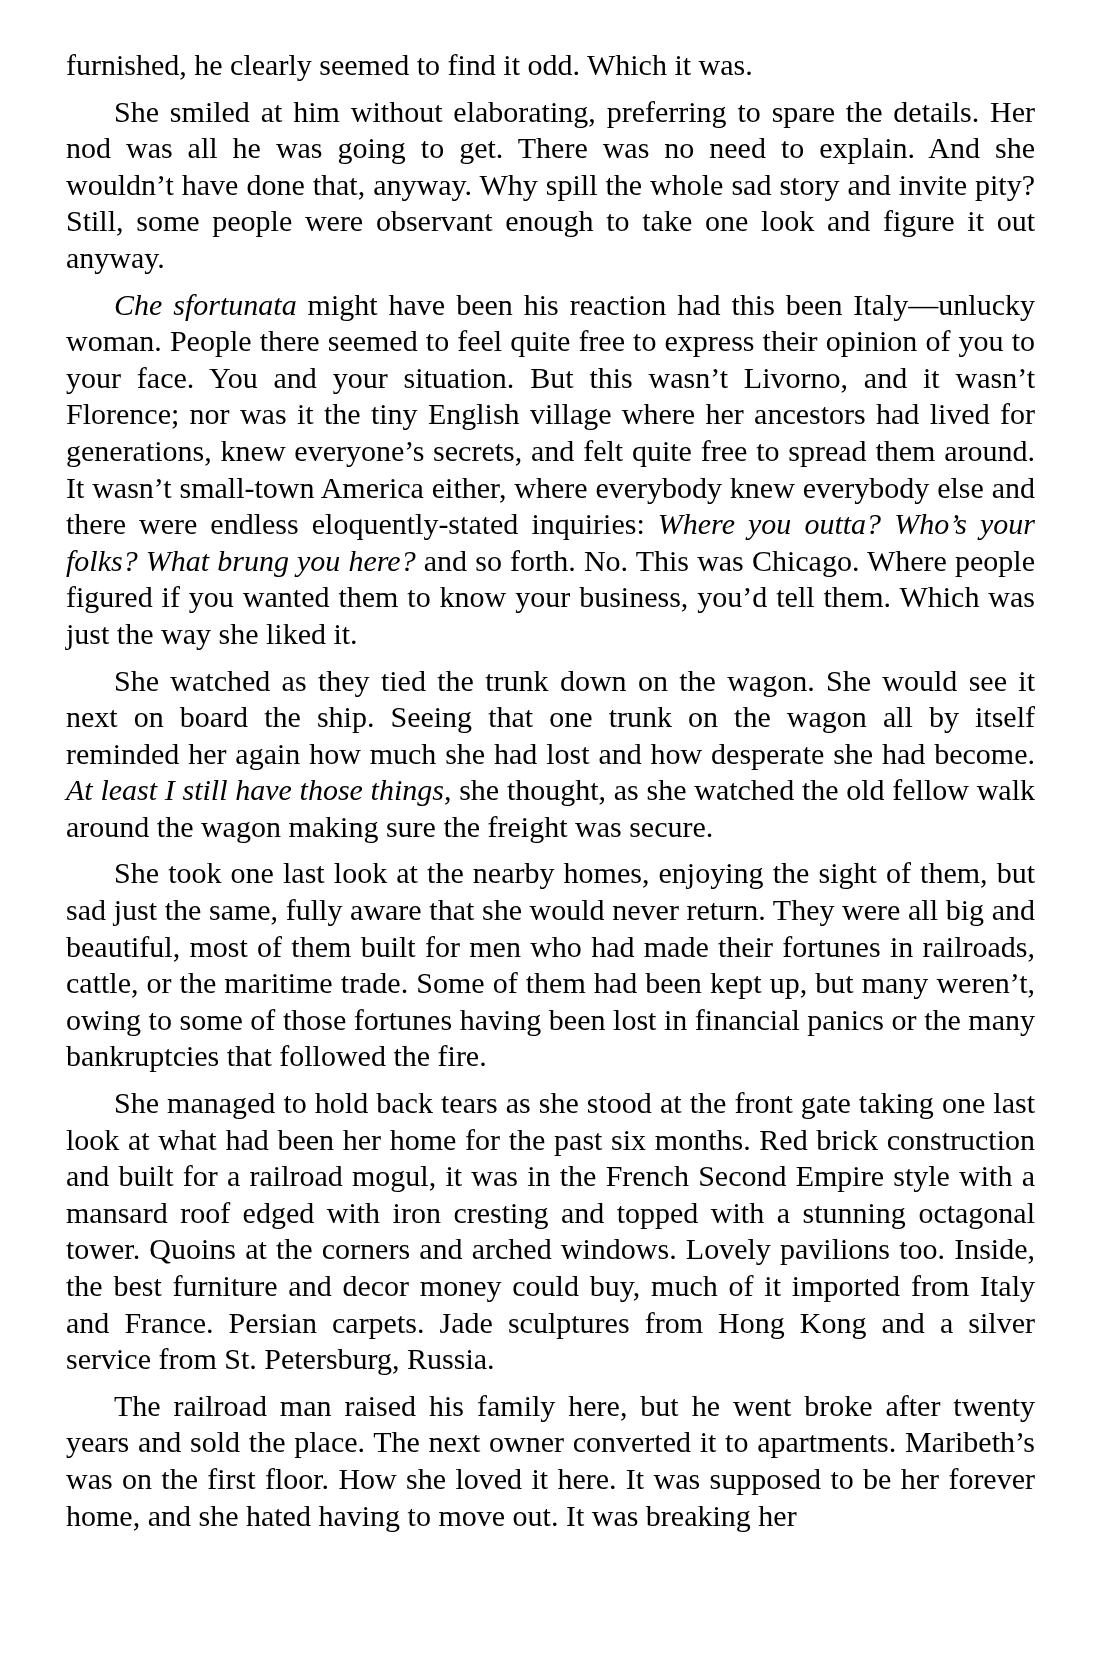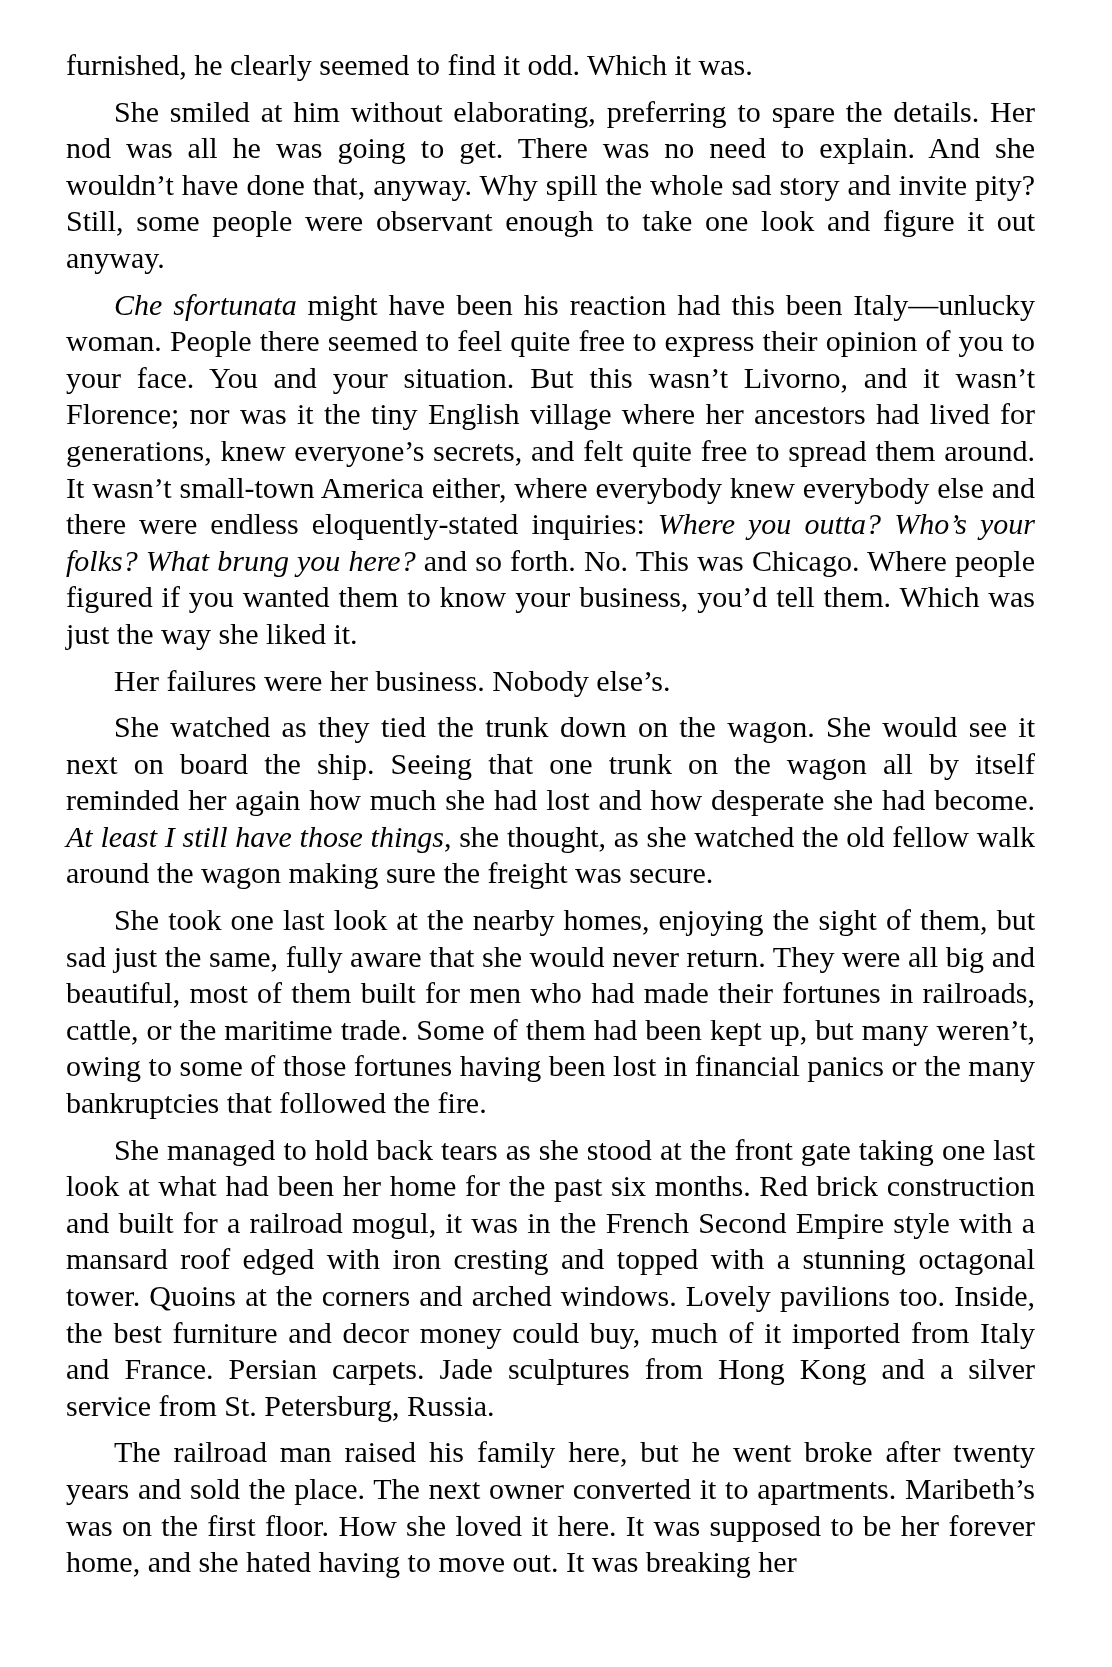--- a/index.html
+++ b/index.html
@@ -40,19 +40,18 @@
   }
 </style>
 </head>
 <body>
 
 <div class="page">
   <div class="text-block">
       <p class="para">furnished, he clearly seemed to find it odd. Which it was.</p>
       <p class="para indent">She smiled at him without elaborating, preferring to spare the details. Her nod was all he was going to get. There was no need to explain. And she wouldn’t have done that, anyway. Why spill the whole sad story and invite pity? Still, some people were observant enough to take one look and figure it out anyway.</p>
       <p class="para indent"><i>Che sfortunata</i> might have been his reaction had this been Italy—unlucky woman. People there seemed to feel quite free to express their opinion of you to your face. You and your situation. But this wasn’t Livorno, and it wasn’t Florence; nor was it the tiny English village where her ancestors had lived for generations, knew everyone’s secrets, and felt quite free to spread them around. It wasn’t small-town America either, where everybody knew everybody else and there were endless eloquently-stated inquiries: <i>Where you outta? Who’s your folks? What brung you here?</i> and so forth. No. This was Chicago. Where people figured if you wanted them to know your business, you’d tell them. Which was just the way she liked it.</p>
-      <p class="para indent">Her failures were her business. Nobody else’s.</p>
       <p class="para indent">She watched as they tied the trunk down on the wagon. She would see it next on board the ship. Seeing that one trunk on the wagon all by itself reminded her again how much she had lost and how desperate she had become. <i>At least I still have those things</i>, she thought, as she watched the old fellow walk around the wagon making sure the freight was secure.</p>
       <p class="para indent">She took one last look at the nearby homes, enjoying the sight of them, but sad just the same, fully aware that she would never return. They were all big and beautiful, most of them built for men who had made their fortunes in railroads, cattle, or the maritime trade. Some of them had been kept up, but many weren’t, owing to some of those fortunes having been lost in financial panics or the many bankruptcies that followed the fire.</p>
       <p class="para indent">She managed to hold back tears as she stood at the front gate taking one last look at what had been her home for the past six months. Red brick construction and built for a railroad mogul, it was in the French Second Empire style with a mansard roof edged with iron cresting and topped with a stunning octagonal tower. Quoins at the corners and arched windows. Lovely pavilions too. Inside, the best furniture and decor money could buy, much of it imported from Italy and France. Persian carpets. Jade sculptures from Hong Kong and a silver service from St. Petersburg, Russia.</p>
       <p class="para indent">The railroad man raised his family here, but he went broke after twenty years and sold the place. The next owner converted it to apartments. Maribeth’s was on the first floor. How she loved it here. It was supposed to be her forever home, and she hated having to move out. It was breaking her</p>
     </div>
 </div>
 
 </body></html>

